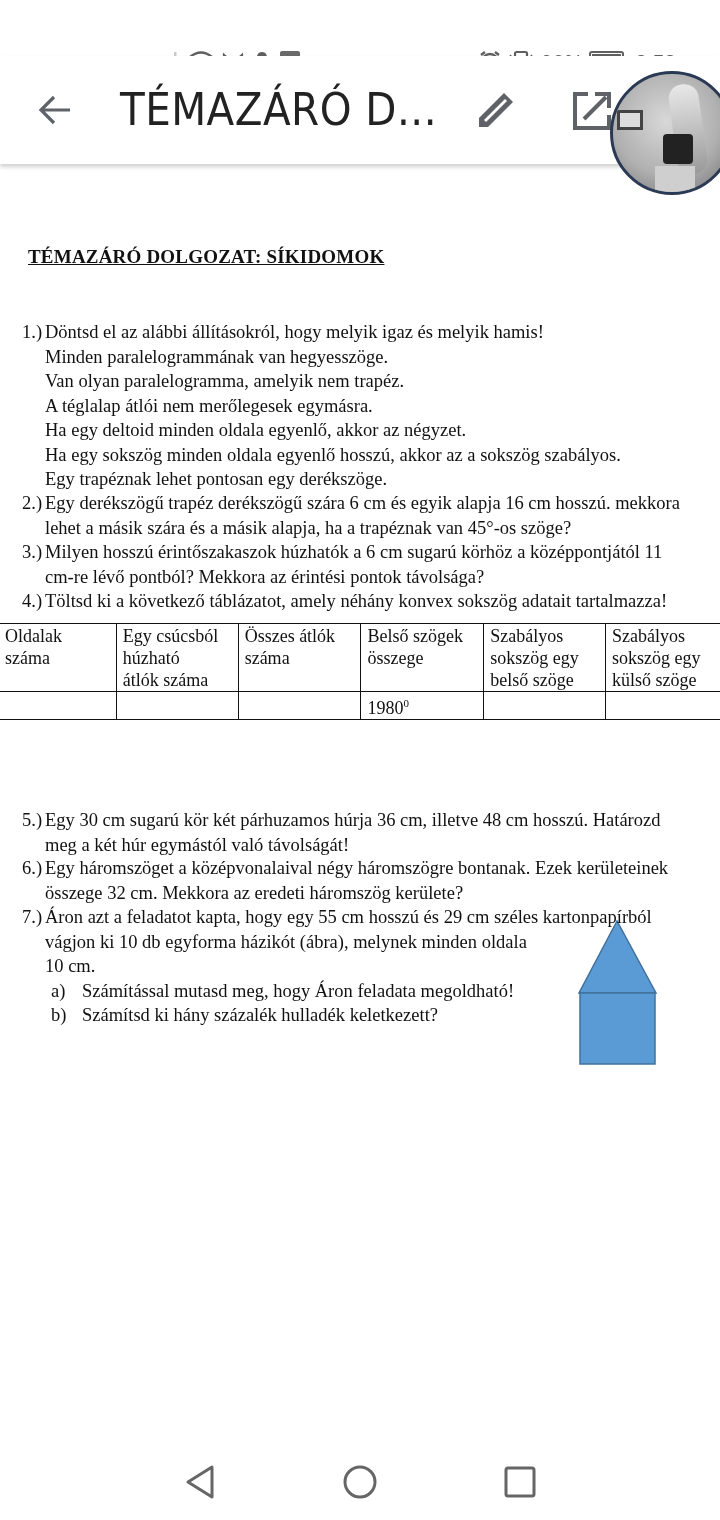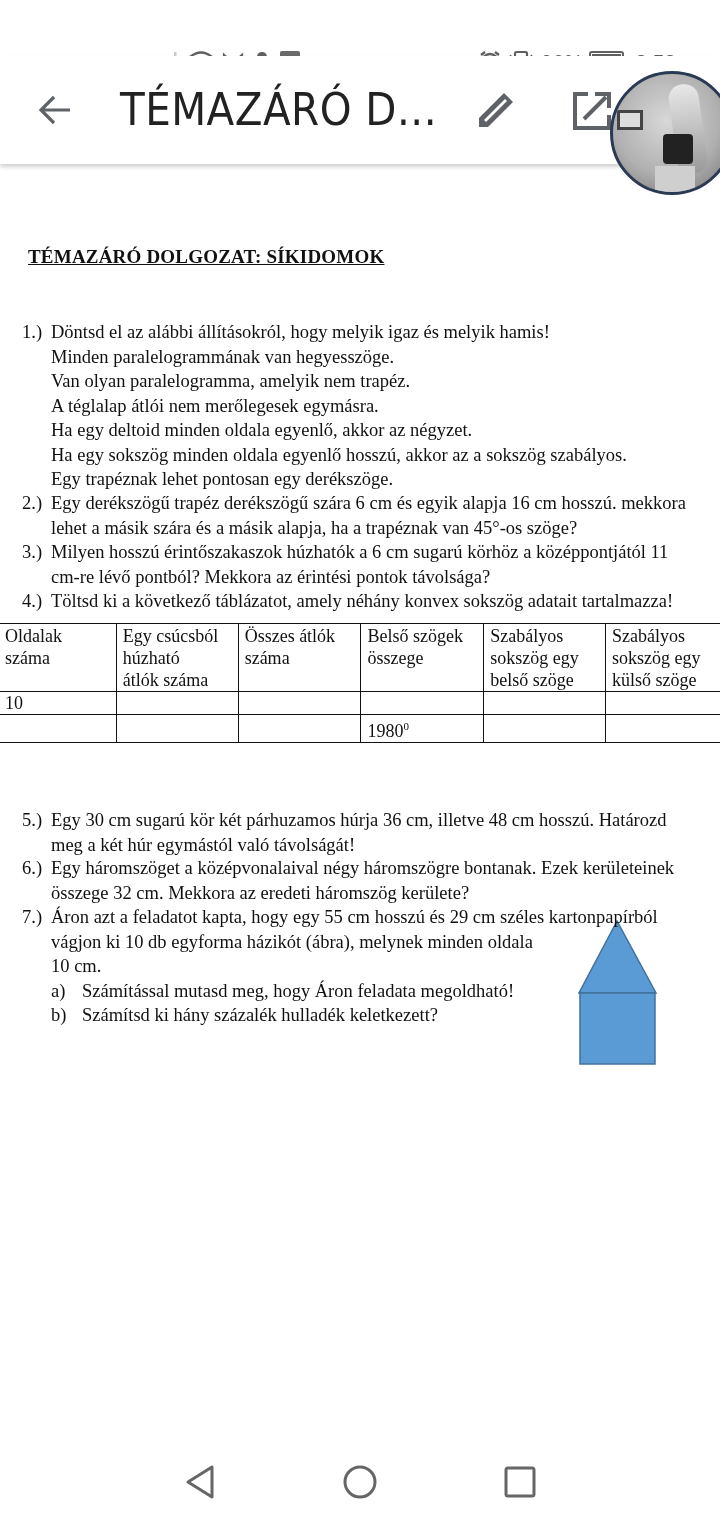--- a/index.html
+++ b/index.html
@@ -25,21 +25,21 @@
   .avatar .fig-body { position: absolute; left: 50px; top: 60px; width: 30px; height: 30px; background: #222; border-radius: 4px; }
   .avatar .fig-hair { position: absolute; left: 60px; top: 10px; width: 30px; height: 90px; background: linear-gradient(#e8e8e8, #9a9a9a); border-radius: 14px; transform: rotate(-8deg); }
   .avatar .fig-frame { position: absolute; left: 4px; top: 36px; width: 26px; height: 20px; border: 3px solid #444; background: #ddd; }
   .avatar .fig-legs { position: absolute; left: 42px; top: 92px; width: 40px; height: 30px; background: #cfcfcf; }
 
   
   .doc { position: absolute; left: 0; top: 164px; width: 720px; font-family: "Liberation Serif", serif; color: #111; }
   .doc-title { position: absolute; top: 82px; left: 0; width: 720px; text-align: left; font-weight: bold; font-size: 19px; text-decoration: underline; letter-spacing: 0.2px; margin-left: 28px; }
   .q { position: absolute; left: 0; font-size: 18.5px; line-height: 24.5px; white-space: nowrap; }
   .q .num { position: absolute; left: 22px; }
-  .q .line { position: absolute; left: 51px; }
+  .q .line { position: absolute; left: 45px; }
   .q .sub-marker { position: absolute; left: 51px; }
   .q .sub-text { position: absolute; left: 82px; }
 
   table.poly { position: absolute; left: -2px; top: 459px; width: 724px; border-collapse: collapse; font-size: 18px; line-height: 22px; }
   table.poly td { border: 1.5px solid #111; vertical-align: top; padding: 1px 6px 0 6px; }
   table.poly tr.head td { height: 68px; }
   table.poly tr.row td { height: 23px; padding-top: 0; }
   sup { font-size: 11px; vertical-align: 7px; }
 
   .house { position: absolute; left: 578px; top: 756px; }
@@ -188,28 +188,20 @@
             <div>sokszög egy</div>
             <div>belső szöge</div>
           </td>
       <td>
             <div>Szabályos</div>
             <div>sokszög egy</div>
             <div>külső szöge</div>
           </td>
     </tr>
     <tr class="row">
-      <td>10</td>
-      <td></td>
-      <td></td>
-      <td></td>
-      <td></td>
-      <td></td>
-    </tr>
-    <tr class="row">
       <td></td>
       <td></td>
       <td></td>
       <td><span>1980</span><sup>0</sup></td>
       <td></td>
       <td></td>
     </tr>
   </tbody>
     </table>
 

